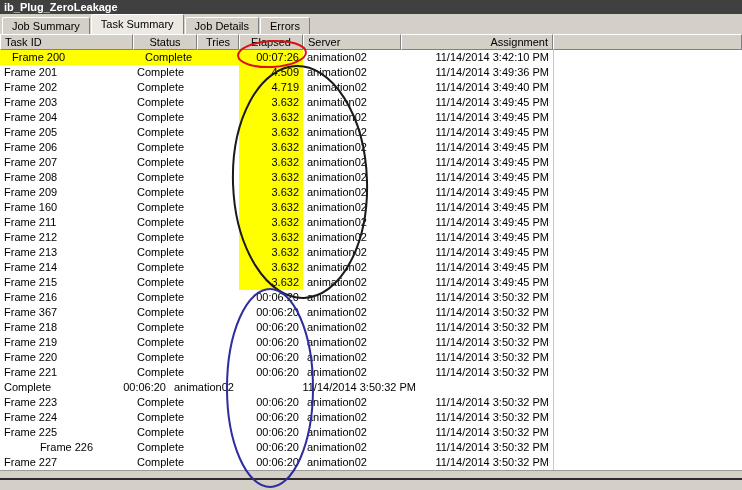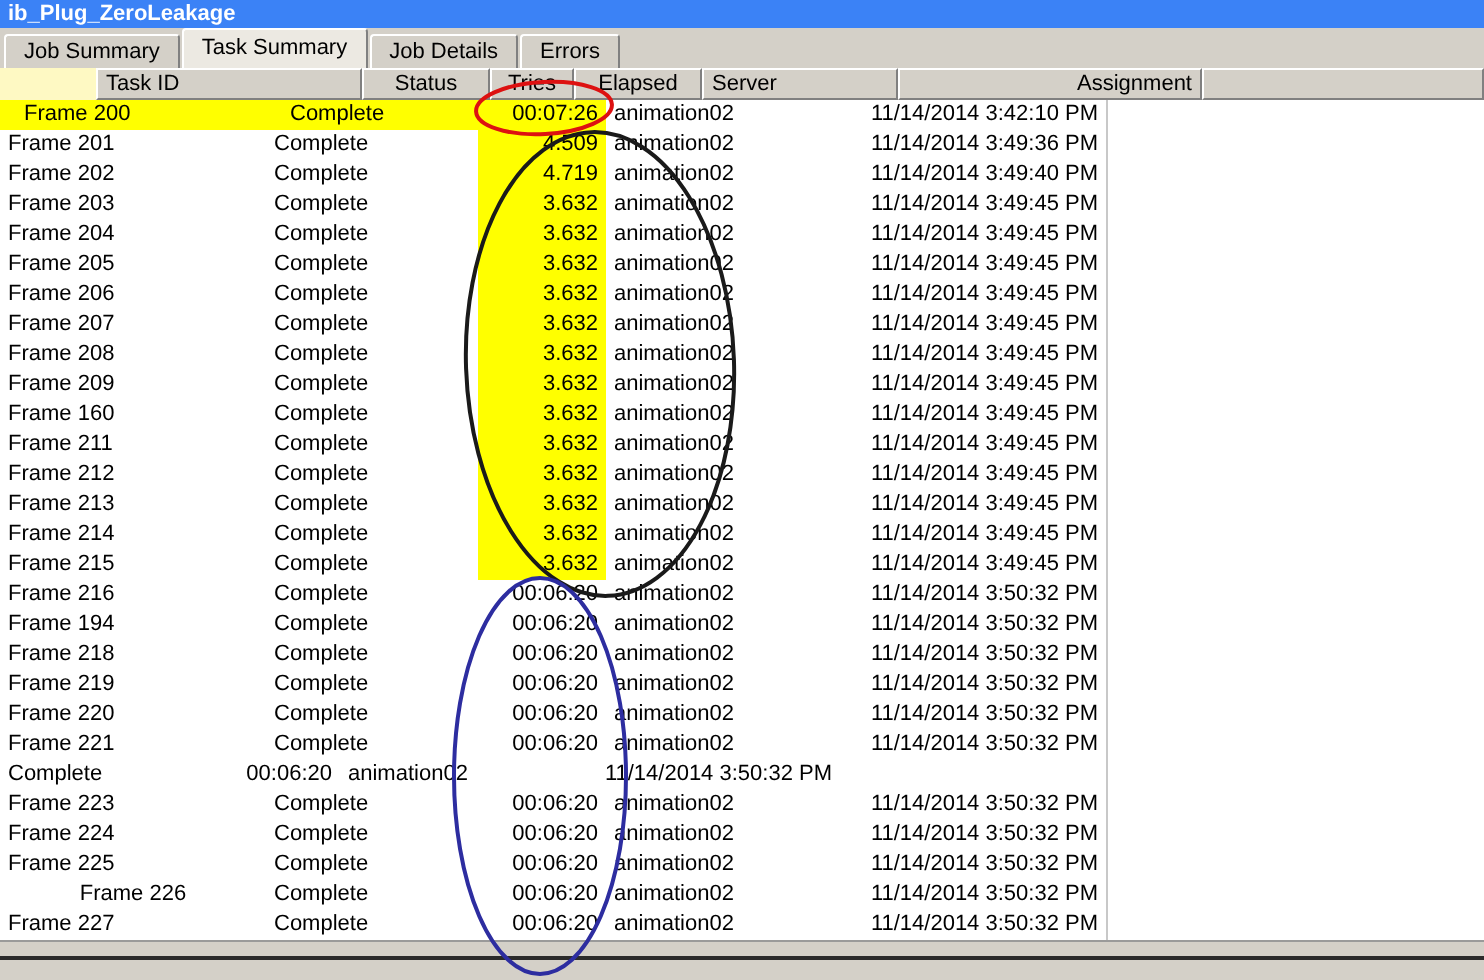--- a/index.html
+++ b/index.html
@@ -6,21 +6,21 @@
   html,body { width:742px; height:490px; overflow:hidden; }
   body {
     font-family:"Liberation Sans", sans-serif;
     font-size:11px;
     background:#d4d0c8;
     position:relative;
     color:#000;
   }
   .title-bar {
     height:14px; line-height:14px;
-    background:#3b82f6;
+    background:#404040;
     color:#ffffff; font-weight:bold;
     padding-left:4px;
     font-size:11px;
     white-space:nowrap;
   }
   .tab-strip {
     height:20px;
     background:#d4d0c8;
     display:flex; align-items:flex-end;
     padding-left:2px;
@@ -39,22 +39,21 @@
     cursor:default;
   }
   .tab.active {
     height:20px; line-height:19px;
     background:#ece9e2;
     position:relative; z-index:2;
   }
   .header-row {
     display:flex;
     height:16px;
-    background:#fef9c3;
-    padding-left:48px;
+    background:#b91c1c;
   }
   .hdr {
     height:16px; line-height:14px;
     background:#d4d0c8;
     border-top:1px solid #ffffff;
     border-left:1px solid #ffffff;
     border-right:1px solid #808080;
     border-bottom:1px solid #808080;
     padding:0 4px;
     white-space:nowrap; overflow:hidden;
@@ -257,21 +256,21 @@
         </div>
         <div class="row">
           <div class="cell" style="width: 133px; text-align: left;">Frame 216</div>
           <div class="cell" style="width: 64px; text-align: left;">Complete</div>
           <div class="cell" style="width: 42px; text-align: right;"></div>
           <div class="cell" style="width: 64px; text-align: right;">00:06:20</div>
           <div class="cell" style="width: 98px; text-align: left;">animation02</div>
           <div class="cell" style="width: 152px; text-align: right;">11/14/2014 3:50:32 PM</div>
         </div>
         <div class="row">
-          <div class="cell" style="width: 133px; text-align: left;">Frame 194</div>
+          <div class="cell" style="width: 133px; text-align: left;">Frame 367</div>
           <div class="cell" style="width: 64px; text-align: left;">Complete</div>
           <div class="cell" style="width: 42px; text-align: right;"></div>
           <div class="cell" style="width: 64px; text-align: right;">00:06:20</div>
           <div class="cell" style="width: 98px; text-align: left;">animation02</div>
           <div class="cell" style="width: 152px; text-align: right;">11/14/2014 3:50:32 PM</div>
         </div>
         <div class="row">
           <div class="cell" style="width: 133px; text-align: left;">Frame 218</div>
           <div class="cell" style="width: 64px; text-align: left;">Complete</div>
           <div class="cell" style="width: 42px; text-align: right;"></div>

